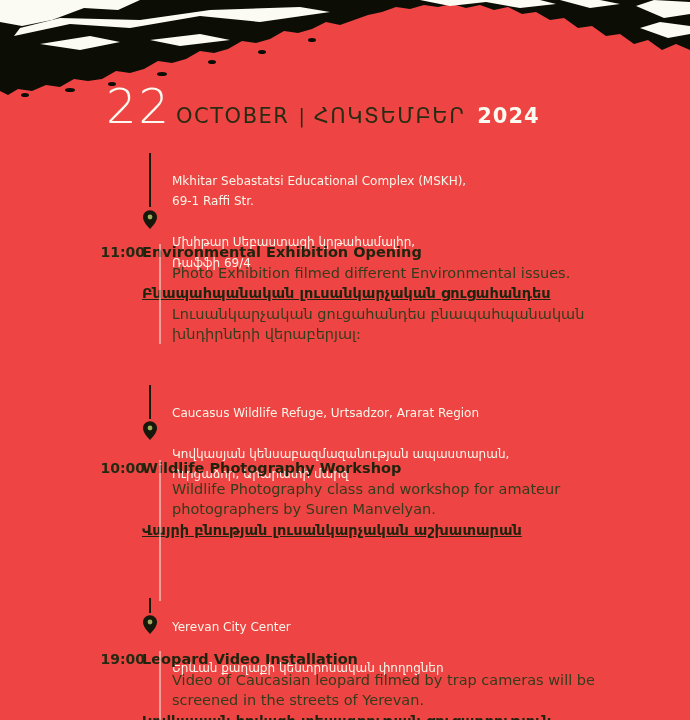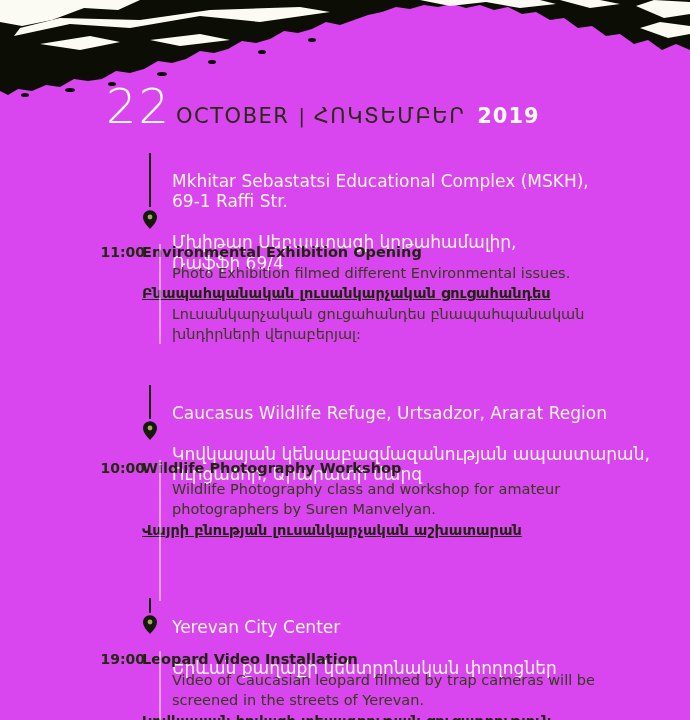--- a/index.html
+++ b/index.html
@@ -5,21 +5,21 @@
   html, body { margin: 0; padding: 0; }
   body {
     font-family: "DejaVu Sans", sans-serif;
     background: #6b7540;
   }
   .poster {
     position: relative;
     width: 690px;
     height: 720px;
     overflow: hidden;
-    background: #d946ef;
+    background: #ef4444;
   }
 
   
   .texture {
     position: absolute;
     top: 0; left: 0;
     width: 690px; height: 100px;
   }
 
   
@@ -53,21 +53,21 @@
   }
 
   
   .loc {
     position: absolute;
     left: 140px;
     width: 520px;
   }
   .loc-text {
     margin-left: 32px;
-    font-size: 17px;
+    font-size: 12px;
     line-height: 20.5px;
     color: #f7f5e8;
     white-space: pre-line;
   }
   .loc-rail-line {
     position: absolute;
     left: 9px;
     width: 2px;
     background: #15180a;
   }
@@ -148,21 +148,21 @@
     <ellipse fill="#0c0e06" cx="212" cy="62" rx="4" ry="2"></ellipse>
     <ellipse fill="#0c0e06" cx="262" cy="52" rx="4" ry="2"></ellipse>
     <ellipse fill="#0c0e06" cx="312" cy="40" rx="4" ry="2"></ellipse>
   </svg>
 
   <div class="header">
     <span class="day">22</span>
     <span class="month-en">OCTOBER</span>
     <span class="month-sep">|</span>
     <span class="month-hy">ՀՈԿՏԵՄԲԵՐ</span>
-    <span class="year">2019</span>
+    <span class="year">2024</span>
   </div>
 
   <div class="loc" style="top:150px; height:82px;">
     <div class="loc-rail-line" style="top:3px; height:54px;"></div>
     <svg class="loc-pin" style="top:60px;" viewBox="0 0 15 20">
       <path fill="#15180a" d="M7.5,0 C3.4,0 0,3.4 0,7.5 C0,13 7.5,20 7.5,20 C7.5,20 15,13 15,7.5 C15,3.4 11.6,0 7.5,0 Z"></path>
       <circle fill="#9dab5a" cx="7.5" cy="7.3" r="2.6"></circle>
     </svg>
     <div class="loc-text">
       <div>Mkhitar Sebastatsi Educational Complex (MSKH),

